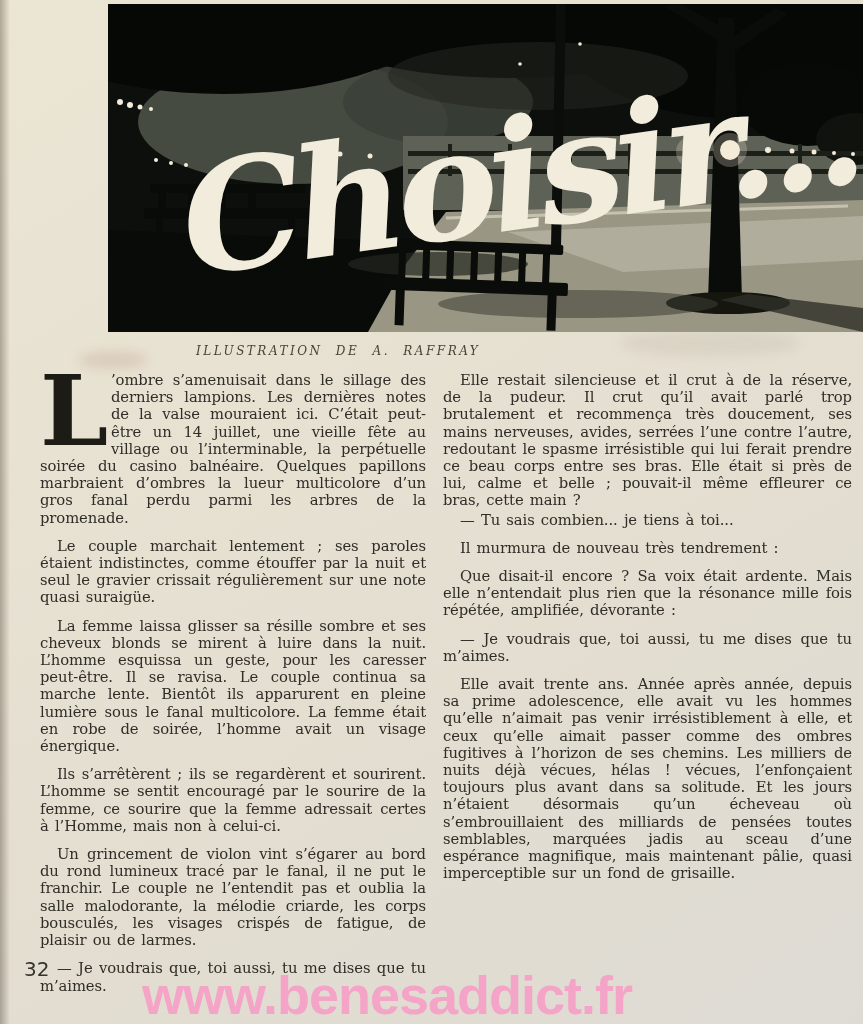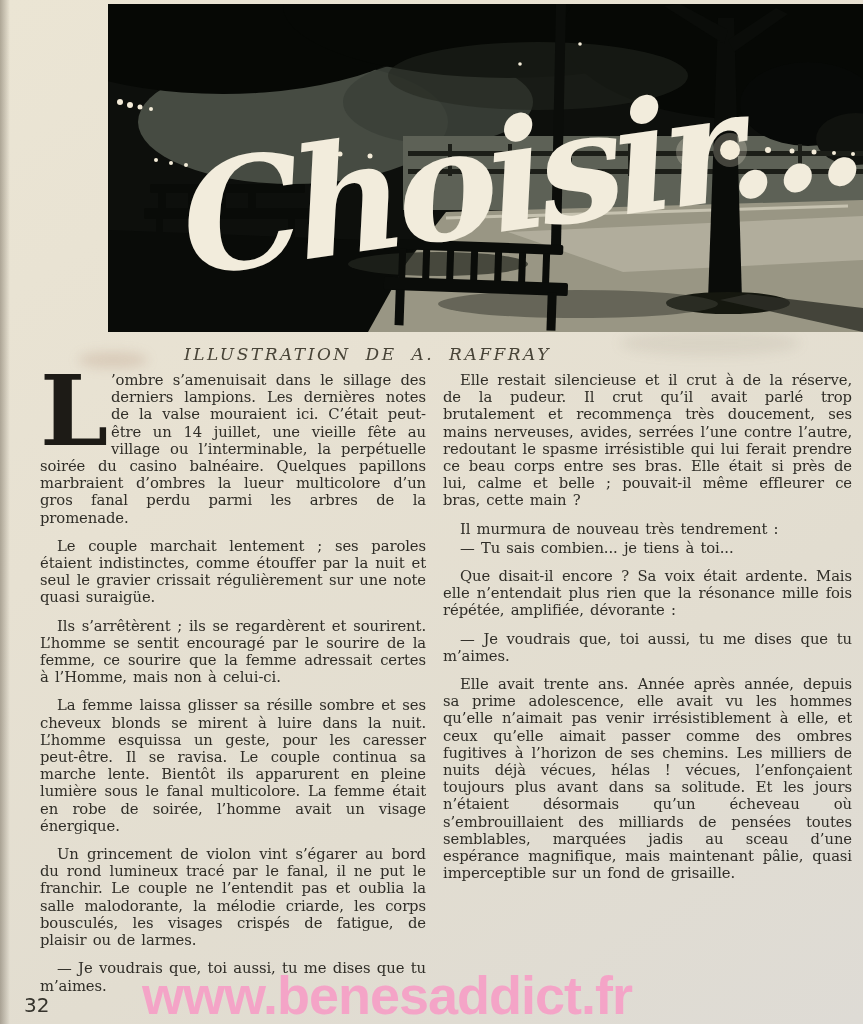--- a/index.html
+++ b/index.html
@@ -17,22 +17,22 @@
   }
   .stain{position:absolute;border-radius:50%;filter:blur(6px);pointer-events:none;}
   .stain.s1{left:78px;top:352px;width:70px;height:16px;background:rgba(150,100,70,.18);}
   .stain.s2{left:620px;top:330px;width:180px;height:26px;background:rgba(120,110,90,.10);}
 
   
   .illustration{position:absolute;left:108px;top:4px;width:755px;height:328px;z-index:1;}
   .illustration svg{display:block;width:100%;height:100%;}
 
   .caption{
-    position:absolute;left:184px;top:344px;z-index:2;
-    font-style:italic;font-size:17px;letter-spacing:2.5px;word-spacing:7px;
+    position:absolute;left:196px;top:344px;z-index:2;
+    font-style:italic;font-size:12px;letter-spacing:2.5px;word-spacing:7px;
     color:#474337;white-space:nowrap;
   }
 
   
   .columns{
     position:absolute;left:40px;right:11px;top:371px;bottom:60px;z-index:2;
     display:flex;gap:17px;
   }
   .col{min-width:0;}
   .col.left{width:386px;flex:0 0 386px;}
@@ -48,21 +48,21 @@
   .dropcap{
     float:left;display:block;width:62px;height:74px;
     margin:4px 9px 0 0;
     font-size:97px;line-height:0.76;font-weight:bold;color:#1d1b16;
     font-family:"DejaVu Serif","Liberation Serif",serif;
   }
 
   
   .page-number{
     position:absolute;left:24px;top:957px;z-index:2;
-    font-size:20px;color:#35332c;font-family:"DejaVu Sans","Liberation Sans",sans-serif;margin-top:36px;
+    font-size:20px;color:#35332c;font-family:"DejaVu Sans","Liberation Sans",sans-serif;
   }
   .watermark{
     position:absolute;left:142px;top:964px;z-index:6;
     font-family:"Liberation Sans","DejaVu Sans",sans-serif;
     font-weight:bold;font-size:54px;letter-spacing:-1px;
     color:#f6a0c7;opacity:.92;white-space:nowrap;
   }
 </style>
 </head>
 <body>
@@ -169,31 +169,31 @@
     </svg>
   </div>
 
   <div class="caption">ILLUSTRATION DE A. RAFFRAY</div>
 
   <div class="columns">
     <div class="col left">
       <p class="para has-dropcap"><span class="dropcap">L</span><span>’ombre s’amenuisait dans le sillage des derniers lampions. Les dernières notes de la valse mouraient ici. C’était peut-être un 14 juillet, une vieille fête au village ou l’interminable, la perpétuelle soirée du casino balnéaire. Quelques papillons marbraient d’ombres la lueur multicolore d’un gros fanal perdu parmi les arbres de la promenade.</span></p>
       <div>
           <p class="para">Le couple marchait lentement ; ses paroles étaient indistinctes, comme étouffer par la nuit et seul le gravier crissait régulièrement sur une note quasi suraigüe.</p>
+          <p class="para">La femme laissa glisser sa résille sombre et ses cheveux blonds se mirent à luire dans la nuit. L’homme esquissa un geste, pour les caresser peut-être. Il se ravisa. Le couple continua sa marche lente. Bientôt ils apparurent en pleine lumière sous le fanal multicolore. La femme était en robe de soirée, l’homme avait un visage énergique.</p>
           <p class="para">Ils s’arrêtèrent ; ils se regardèrent et sourirent. L’homme se sentit encouragé par le sourire de la femme, ce sourire que la femme adressait certes à l’Homme, mais non à celui-ci.</p>
-          <p class="para">La femme laissa glisser sa résille sombre et ses cheveux blonds se mirent à luire dans la nuit. L’homme esquissa un geste, pour les caresser peut-être. Il se ravisa. Le couple continua sa marche lente. Bientôt ils apparurent en pleine lumière sous le fanal multicolore. La femme était en robe de soirée, l’homme avait un visage énergique.</p>
           <p class="para">Un grincement de violon vint s’égarer au bord du rond lumineux tracé par le fanal, il ne put le franchir. Le couple ne l’entendit pas et oublia la salle malodorante, la mélodie criarde, les corps bousculés, les visages crispés de fatigue, de plaisir ou de larmes.</p>
           <p class="para">— Je voudrais que, toi aussi, tu me dises que tu m’aimes.</p>
         </div>
     </div>
     <div class="col right">
       <div>
           <p class="para">Elle restait silencieuse et il crut à de la réserve, de la pudeur. Il crut qu’il avait parlé trop brutalement et recommença très doucement, ses mains nerveuses, avides, serrées l’une contre l’autre, redoutant le spasme irrésistible qui lui ferait prendre ce beau corps entre ses bras. Elle était si près de lui, calme et belle ; pouvait-il même effleurer ce bras, cette main ?</p>
+          <p class="para tight">— Tu sais combien... je tiens à toi...</p>
           <p class="para">Il murmura de nouveau très tendrement :</p>
-          <p class="para tight">— Tu sais combien... je tiens à toi...</p>
           <p class="para">Que disait-il encore ? Sa voix était ardente. Mais elle n’entendait plus rien que la résonance mille fois répétée, amplifiée, dévorante :</p>
           <p class="para">— Je voudrais que, toi aussi, tu me dises que tu m’aimes.</p>
           <p class="para">Elle avait trente ans. Année après année, depuis sa prime adolescence, elle avait vu les hommes qu’elle n’aimait pas venir irrésistiblement à elle, et ceux qu’elle aimait passer comme des ombres fugitives à l’horizon de ses chemins. Les milliers de nuits déjà vécues, hélas ! vécues, l’enfonçaient toujours plus avant dans sa solitude. Et les jours n’étaient désormais qu’un écheveau où s’embrouillaient des milliards de pensées toutes semblables, marquées jadis au sceau d’une espérance magnifique, mais maintenant pâlie, quasi imperceptible sur un fond de grisaille.</p>
         </div>
     </div>
   </div>
 
   <div class="page-number">32</div>
   <div class="watermark">www.benesaddict.fr</div>
 

